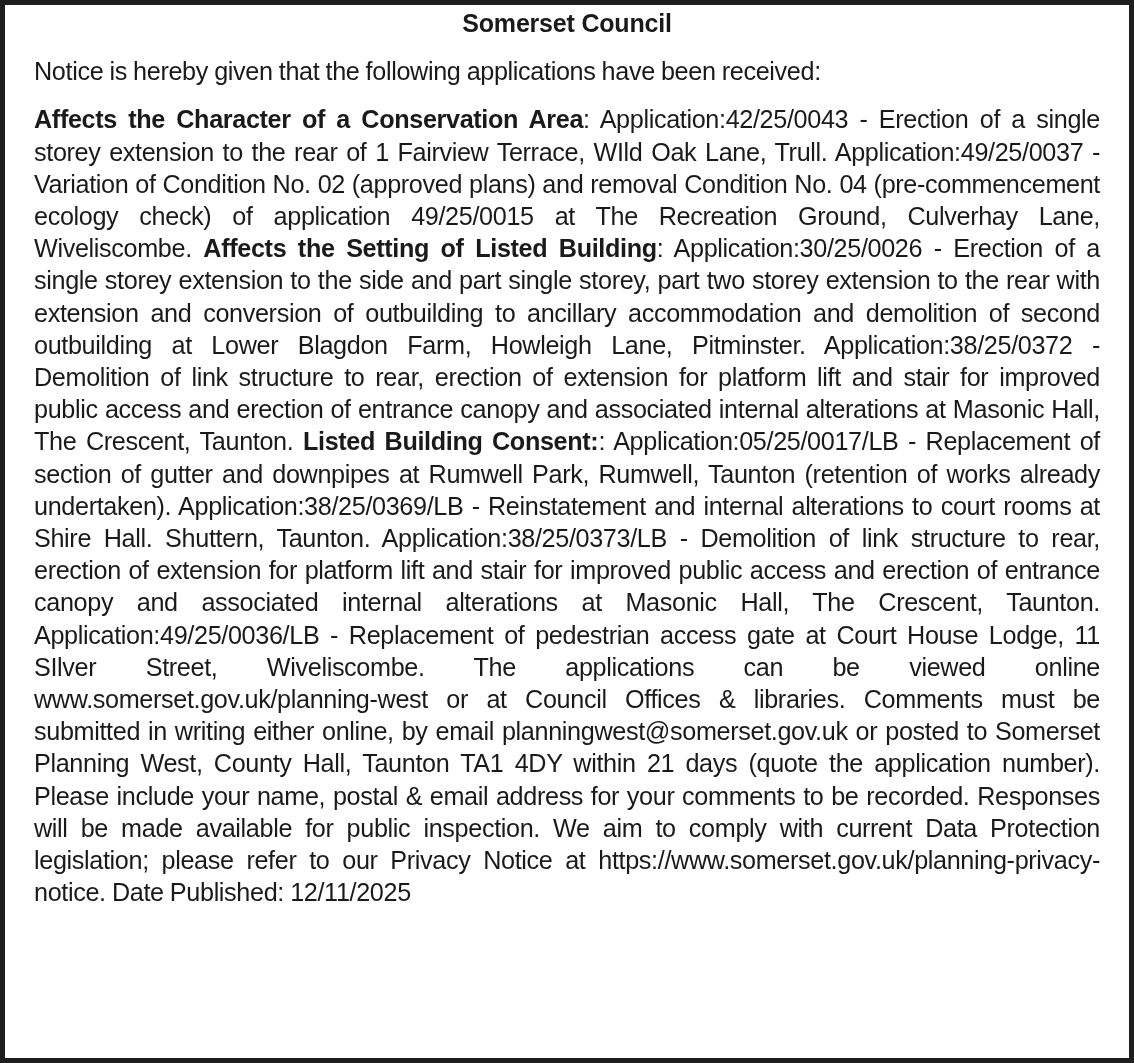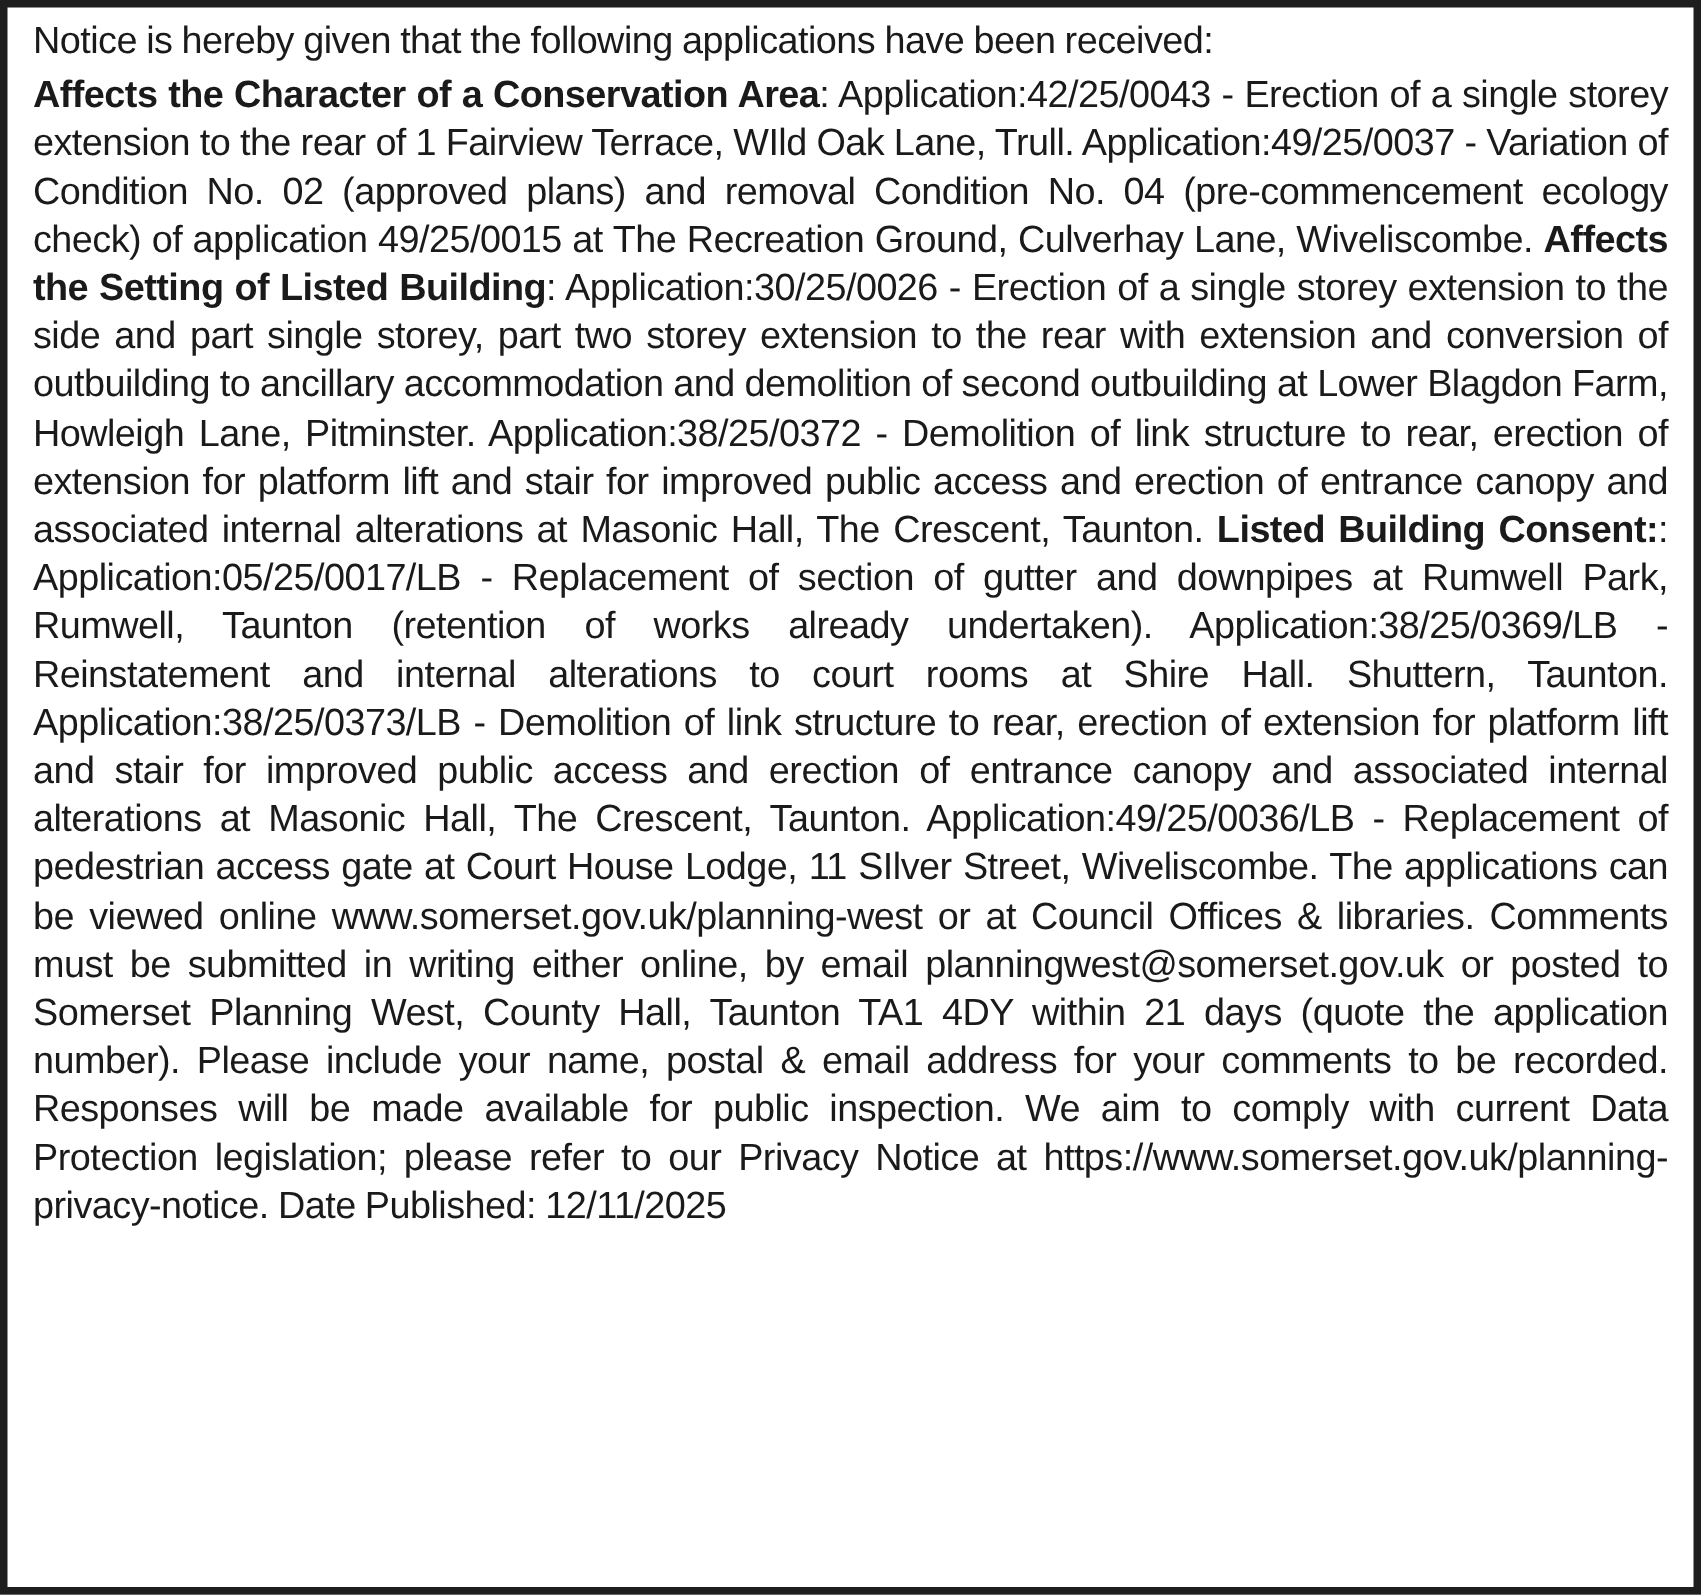--- a/index.html
+++ b/index.html
@@ -22,26 +22,27 @@
     letter-spacing: -0.2px;
   }
   .body-text {
     text-align: justify;
     text-align-last: left;
     font-size: 25.2px;
     line-height: 32.2px;
     letter-spacing: -0.35px;
     word-spacing: -0.5px;
   }
-  .body-text p { margin: 4px; }
+  .body-text p { margin: 16px; }
   b { font-weight: bold; }
 </style>
 </head>
 <body>
 
 <div class="notice">
   <div class="head">
+    <div>Somerset Council</div>
   </div>
   <div class="body-text">
     <p>Notice is hereby given that the following applications have been received:</p>
     <p><b>Affects the Character of a Conservation Area</b><span>:</span><span> Application:42/25/0043 - Erection of a single storey extension to the rear of 1 Fairview Terrace, WIld Oak Lane, Trull. Application:49/25/0037 - Variation of Condition No. 02 (approved plans) and removal Condition No. 04 (pre-commencement ecology check) of application 49/25/0015 at The Recreation Ground, Culverhay Lane, Wiveliscombe. </span><b>Affects the Setting of Listed Building</b><span>:</span><span> Application:30/25/0026 - Erection of a single storey extension to the side and part single storey, part two storey extension to the rear with extension and conversion of outbuilding to ancillary accommodation and demolition of second outbuilding at Lower Blagdon Farm, Howleigh Lane, Pitminster. Application:38/25/0372 - Demolition of link structure to rear, erection of extension for platform lift and stair for improved public access and erection of entrance canopy and associated internal alterations at Masonic Hall, The Crescent, Taunton. </span><b>Listed Building Consent:</b><span>:</span><span> Application:05/25/0017/LB - Replacement of section of gutter and downpipes at Rumwell Park, Rumwell, Taunton (retention of works already undertaken). Application:38/25/0369/LB - Reinstatement and internal alterations to court rooms at Shire Hall. Shuttern, Taunton. Application:38/25/0373/LB - Demolition of link structure to rear, erection of extension for platform lift and stair for improved public access and erection of entrance canopy and associated internal alterations at Masonic Hall, The Crescent, Taunton. Application:49/25/0036/LB - Replacement of pedestrian access gate at Court House Lodge, 11 SIlver Street, Wiveliscombe. The applications can be viewed online www.somerset.gov.uk/planning-west or at Council Offices &amp; libraries. Comments must be submitted in writing either online, by email planningwest@somerset.gov.uk or posted to Somerset Planning West, County Hall, Taunton TA1 4DY within 21 days (quote the application number). Please include your name, postal &amp; email address for your comments to be recorded. Responses will be made available for public inspection. We aim to comply with current Data Protection legislation; please refer to our Privacy Notice at https://www.somerset.gov.uk/planning-privacy-notice. Date Published: 12/11/2025</span></p>
   </div>
 </div>
 
 </body></html>

